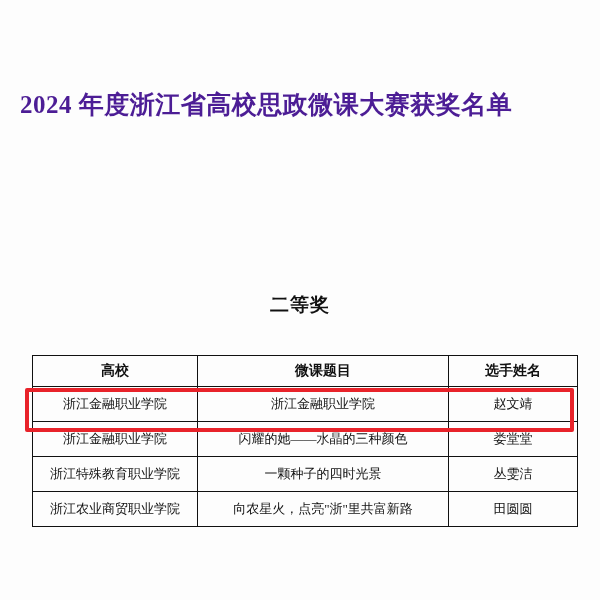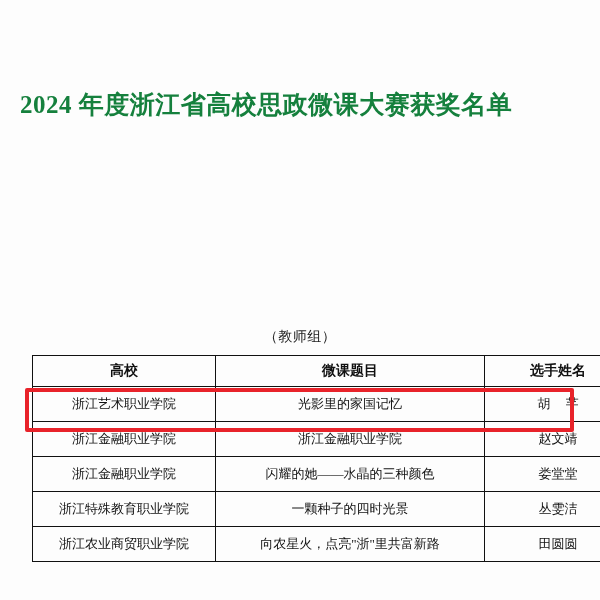--- a/index.html
+++ b/index.html
@@ -24,21 +24,21 @@
   }
   .doc-title {
     position: absolute;
     top: 88px;
     left: 0;
     width: 532px;
     text-align: center;
     font-size: 25px;
     font-weight: bold;
     letter-spacing: 0.5px;
-    color: #15803d;
+    color: #4c1d95;
     white-space: nowrap;
     font-family: "Liberation Serif", serif;
   }
   .award-level {
     position: absolute;
     top: 292px;
     left: 0;
     width: 600px;
     text-align: center;
     font-size: 19px;
@@ -67,21 +67,21 @@
     width: 536px;
     table-layout: fixed;
   }
   table.award-table th,
   table.award-table td {
     border: 1px solid #111111;
     text-align: center;
     font-size: 13px;
     color: #111111;
     height: 34px;
-    padding: 0 10px;
+    padding: 0 1px;
     font-family: "Liberation Serif", serif;
     overflow: hidden;
     white-space: nowrap;
   }
   table.award-table th {
     font-weight: bold;
     font-size: 14px;
     height: 30px;
   }
   .col-school { width: 162px; }
@@ -105,38 +105,33 @@
     pointer-events: none;
   }
 </style>
 </head>
 <body>
 
 <div class="page">
 
   <div class="doc-title">2024 年度浙江省高校思政微课大赛获奖名单</div>
 
+  <div class="award-level">二等奖</div>
 
-  <div class="group-label">（教师组）</div>
 
   <div class="table-wrap">
     <table class="award-table">
       <thead>
         <tr>
           <th class="col-school">高校</th>
           <th class="col-title">微课题目</th>
           <th class="col-name">选手姓名</th>
         </tr>
       </thead>
       <tbody>
-        <tr>
-          <td class="col-school">浙江艺术职业学院</td>
-          <td class="col-title">光影里的家国记忆</td>
-          <td class="col-name name-cell">胡 芊</td>
-        </tr>
         <tr>
           <td class="col-school">浙江金融职业学院</td>
           <td class="col-title">浙江金融职业学院</td>
           <td class="col-name">赵文靖</td>
         </tr>
         <tr>
           <td class="col-school">浙江金融职业学院</td>
           <td class="col-title">闪耀的她——水晶的三种颜色</td>
           <td class="col-name">娄堂堂</td>
         </tr>

